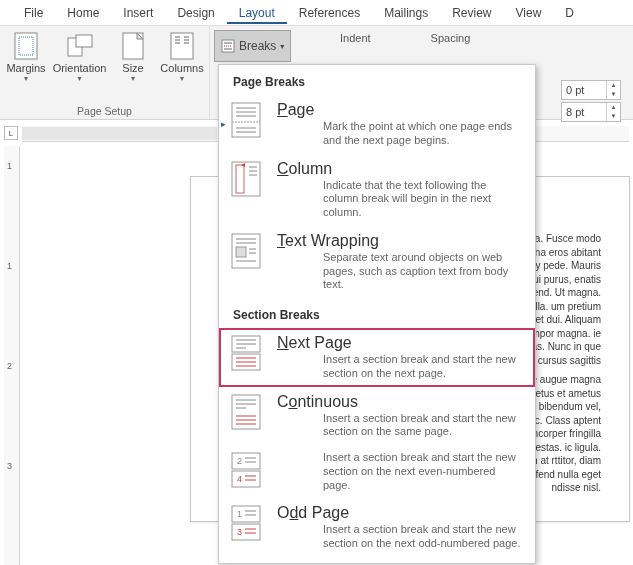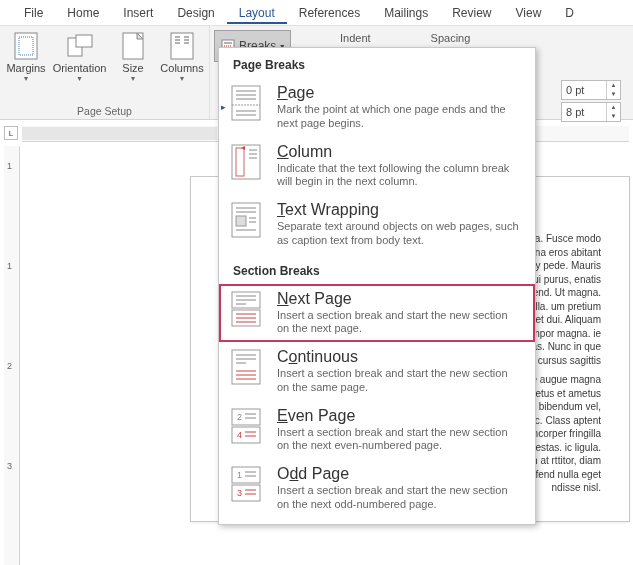--- a/index.html
+++ b/index.html
@@ -25,28 +25,28 @@
 .spacing-inputs .spin .arrows div { height: 9px; font-size: 6px; text-align: center; line-height: 9px; color: #555; cursor: pointer; }
 .ruler-corner { position: absolute; left: 4px; top: 126px; width: 14px; height: 14px; border: 1px solid #bcbcbc; background: #fff; font-size: 8px; display:flex; align-items:center; justify-content:center; }
 .hruler { position: absolute; left: 22px; top: 126px; right: 4px; height: 16px; background: #f8f8f8; border-bottom: 1px solid #d4d4d4; }
 .hruler-fill { position: absolute; left: 0; width: 195px; top:1px; bottom:1px; background: #e6e6e6; }
 .vruler { position: absolute; left: 4px; top: 146px; bottom: 0; width: 16px; background: #f8f8f8; border-right: 1px solid #d4d4d4; }
 .vruler .tick { position: absolute; left: 3px; font-size: 9px; color: #666; transform: translateY(-50%); }
 .doc-area { position: absolute; left: 22px; top: 146px; right: 0; bottom: 0; background: #fff; }
 .page { position: absolute; left: 168px; top: 30px; width: 440px; background: #fff; border: 1px solid #c8c8c8; box-shadow: 0 1px 2px rgba(0,0,0,0.08); padding: 55px 28px 20px 18px; }
 .page p { font-size: 10px; color: #3a3a3a; line-height: 1.35; margin-bottom: 6px; text-align: left; }
 
-.dropdown { position: absolute; left: 218px; top: 47px; width: 318px; background: #fff; border: 1px solid #c8c8c8; box-shadow: 2px 2px 6px rgba(0,0,0,0.25); z-index: 100; padding-bottom: 6px; }
+.dropdown { position: absolute; left: 218px; top: 64px; width: 318px; background: #fff; border: 1px solid #c8c8c8; box-shadow: 2px 2px 6px rgba(0,0,0,0.25); z-index: 100; padding-bottom: 6px; }
 .dropdown .section-header { font-weight: 600; font-size: 12px; padding: 10px 14px 6px 14px; color: #333; }
 .dropdown .item { display: flex; padding: 6px 14px 6px 10px; gap: 14px; cursor: pointer; position: relative; }
 .dropdown .item .arrow-ind { position:absolute; left:2px; top:50%; transform:translateY(-50%); font-size:9px; color:#2b579a; }
 .dropdown .item .thumb { width: 34px; height: 38px; flex-shrink: 0; display: flex; align-items: center; justify-content: center; }
 .dropdown .item .txt .title { font-size: 16px; color: #333; margin-bottom: 1px; }
 .dropdown .item .txt .title .ul { text-decoration: underline; }
-.dropdown .item .txt .desc { font-size: 11px; color: #666; line-height: 1.25; }
+.dropdown .item .txt .desc { font-size: 11px; color: #666; line-height: 1.25; margin-left: 46px; }
 .dropdown .item.highlighted { outline: 2px solid #c8385e; outline-offset: -2px; background: #fff; }
 </style>
 </head>
 <body>
 
 <div class="menubar">
   <div class="tab">File</div>
   <div class="tab">Home</div>
   <div class="tab">Insert</div>
   <div class="tab">Design</div>
@@ -267,21 +267,20 @@
           <text x="6" y="12" font-size="9" fill="#888">2</text>
           <line x1="14" y1="6" x2="25" y2="6" stroke="#888"></line>
           <line x1="14" y1="10" x2="25" y2="10" stroke="#888"></line>
           <rect x="1" y="19" width="28" height="16" fill="#fff" stroke="#999"></rect>
           <text x="6" y="30" font-size="9" fill="#c44">4</text>
           <line x1="14" y1="24" x2="25" y2="24" stroke="#c44"></line>
           <line x1="14" y1="28" x2="25" y2="28" stroke="#c44"></line>
         </svg>
     </div>
     <div class="txt">
-      <div class="title"><span class="ul">E</span><span>ven Page</span></div>
       <div class="desc">Insert a section break and start the new section on the next even-numbered page.</div>
     </div>
   </div>
 
   <div class="item">
     <div class="thumb">
       <svg width="30" height="36">
           <rect x="1" y="1" width="28" height="16" fill="#fff" stroke="#999"></rect>
           <text x="6" y="12" font-size="9" fill="#888">1</text>
           <line x1="14" y1="6" x2="25" y2="6" stroke="#888"></line>

